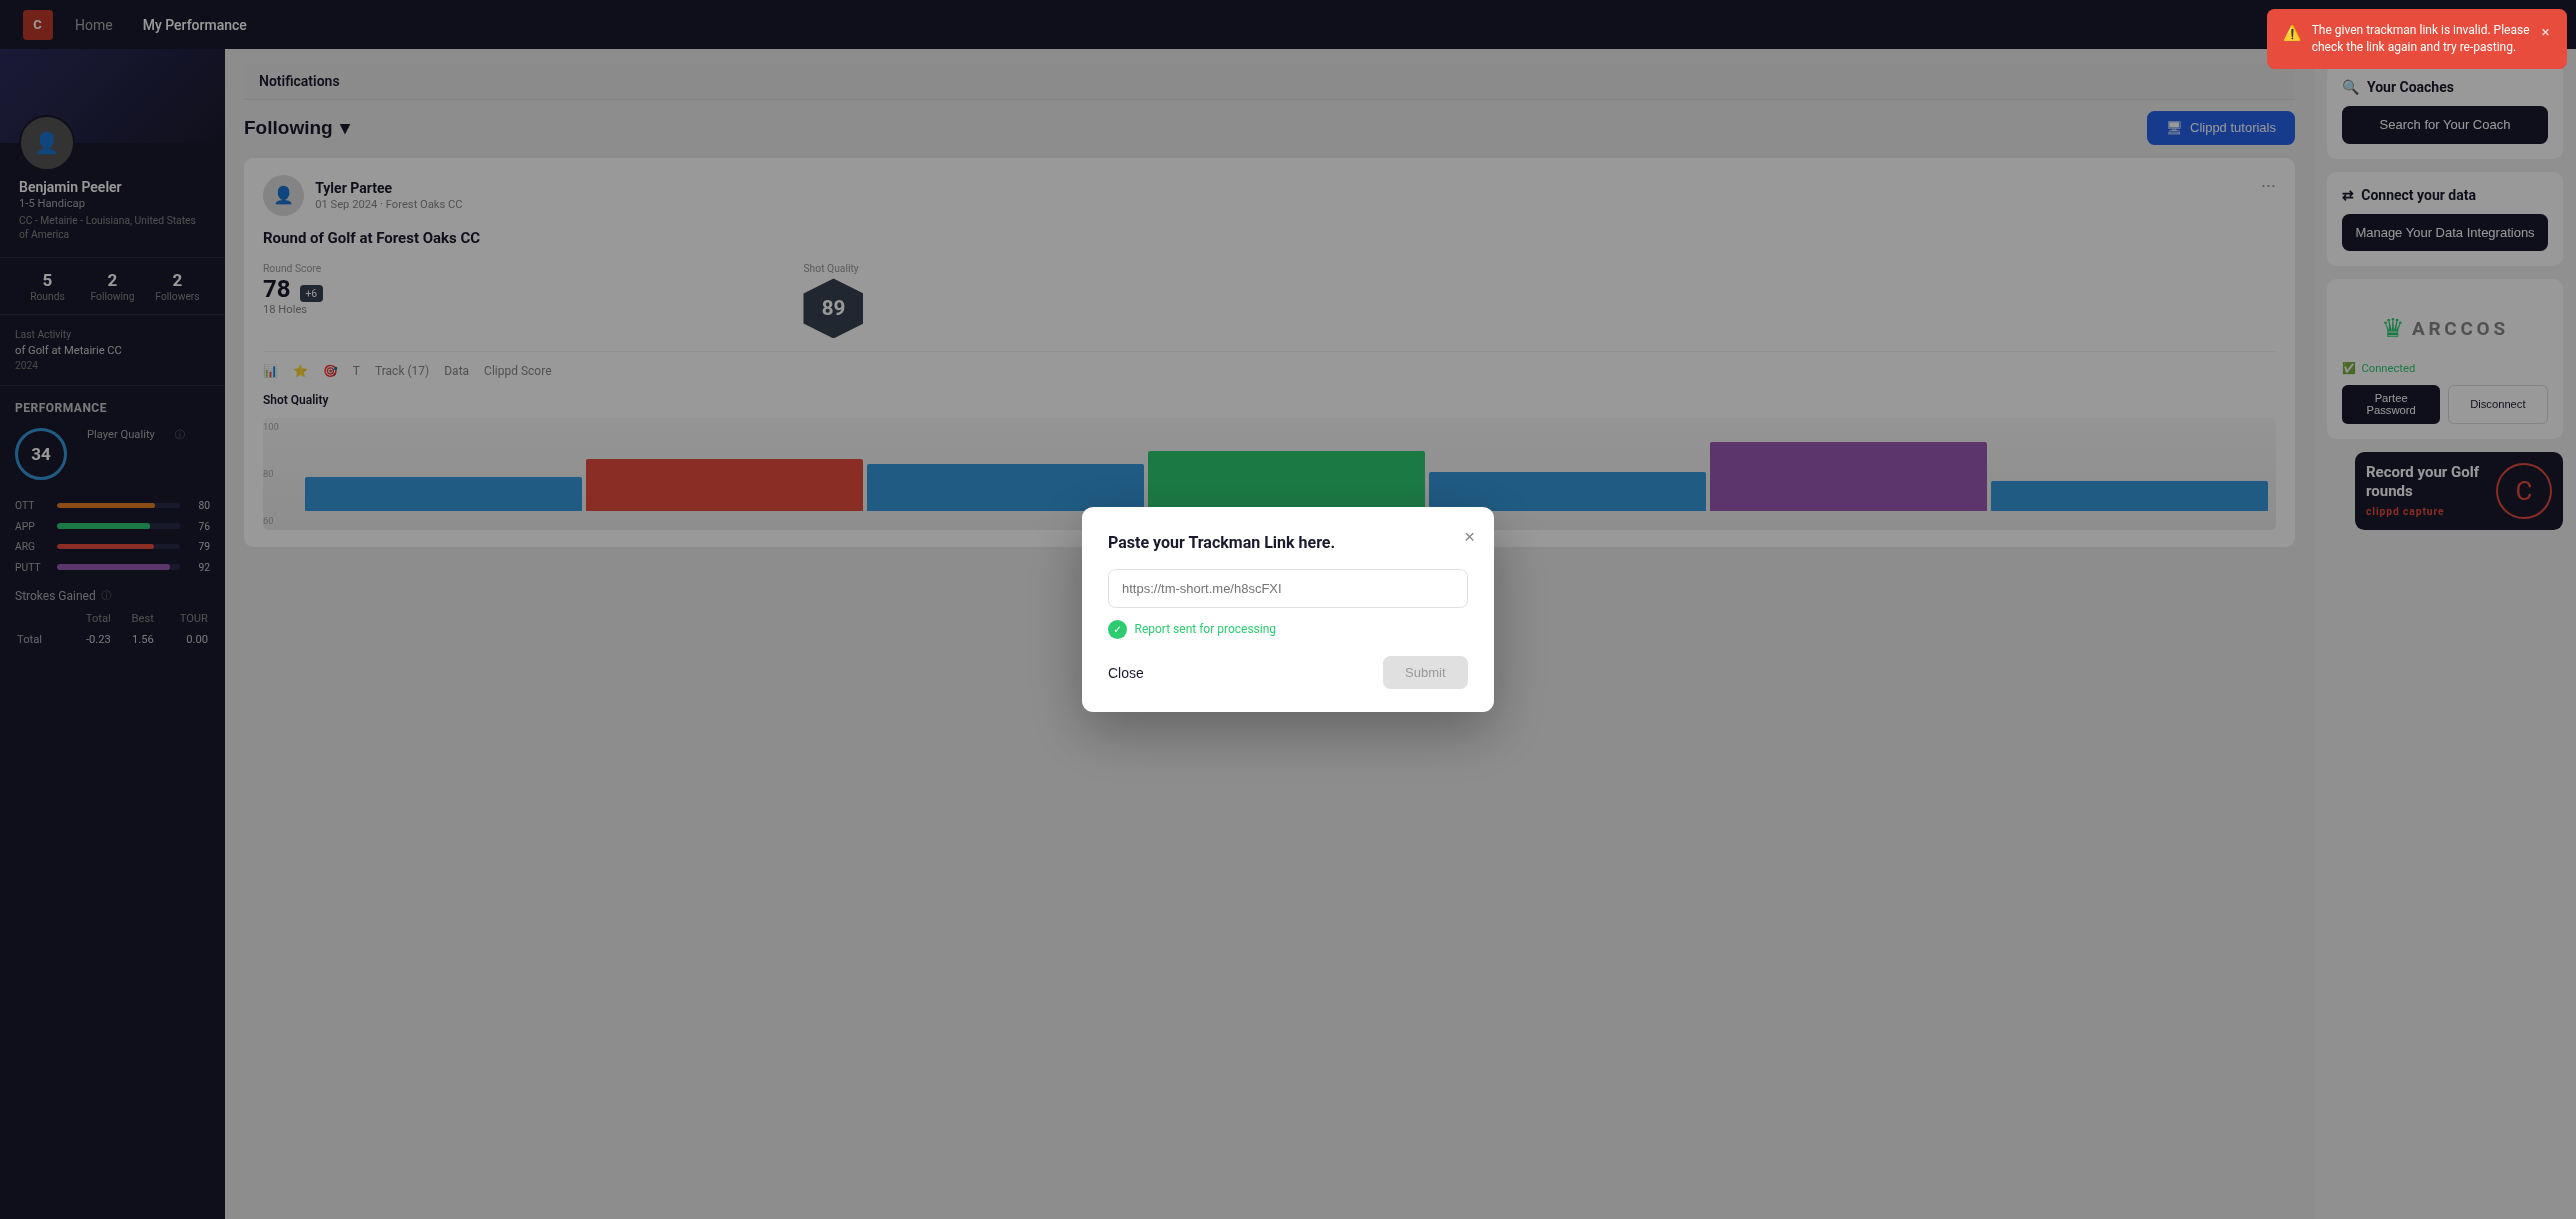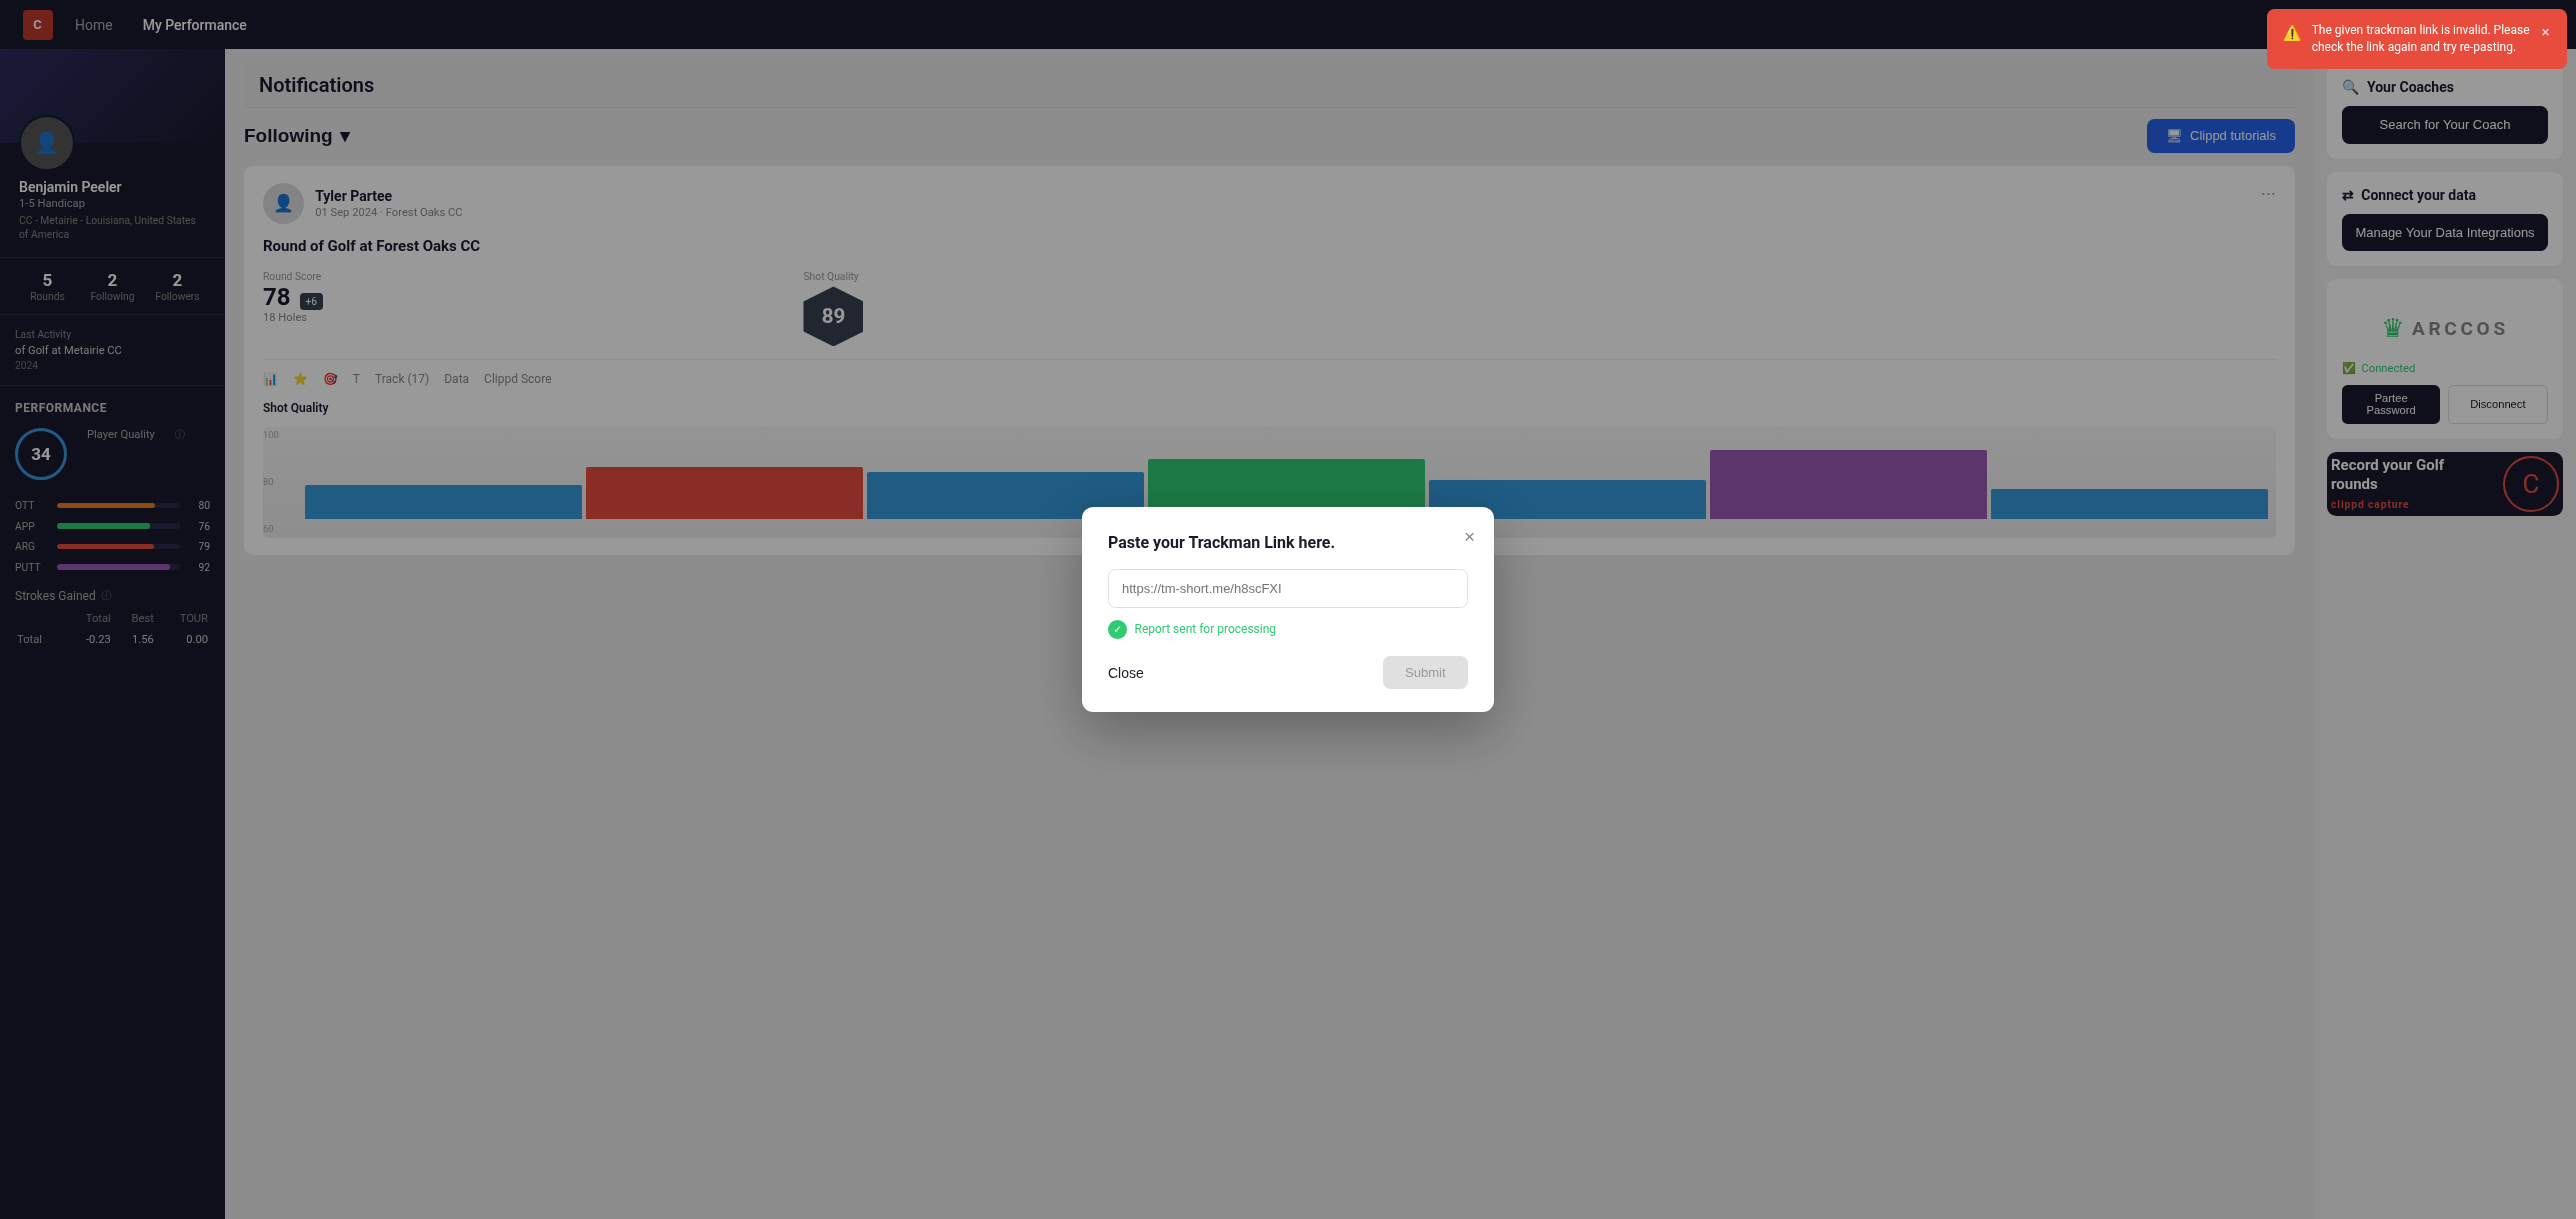--- a/index.html
+++ b/index.html
@@ -527,25 +527,26 @@
       color: #1a1a2e;
       border: 0.9px solid #ddd;
       padding: 7.5px 11.2px;
       border-radius: 5.6px;
       cursor: pointer;
       font-size: 11.2px;
     }
     .capture-card {
       background: #1a1a2e;
       border-radius: 9.4px;
-      padding: 4px;
+      padding: 11px;
       color: white;
       display: flex;
       align-items: center;
       gap: 13px;
+      margin-left: 28px;
     }
     .capture-text h3 {
       font-size: 15px;
       font-weight: 700;
       line-height: 1.3;
     }
     .capture-logo {
       font-size: 10.3px;
       color: #e74c3c;
       margin-top: 3.7px;
@@ -702,21 +703,21 @@
       align-items: flex-end;
       padding: 7.5px 7.5px 19px;
       gap: 3.7px;
     }
     .chart-bar {
       flex: 1;
       border-radius: 1.9px 1.9px 0 0;
     }
 
     .notifications-label {
-      font-size: 20px;
+      font-size: 14px;
       font-weight: 600;
       color: #1a1a2e;
       padding: 9.4px 15px;
       background: #e8e8e8;
       border-bottom: 0.9px solid #ddd;
     }
   </style>
 </head>
 <body>
 

